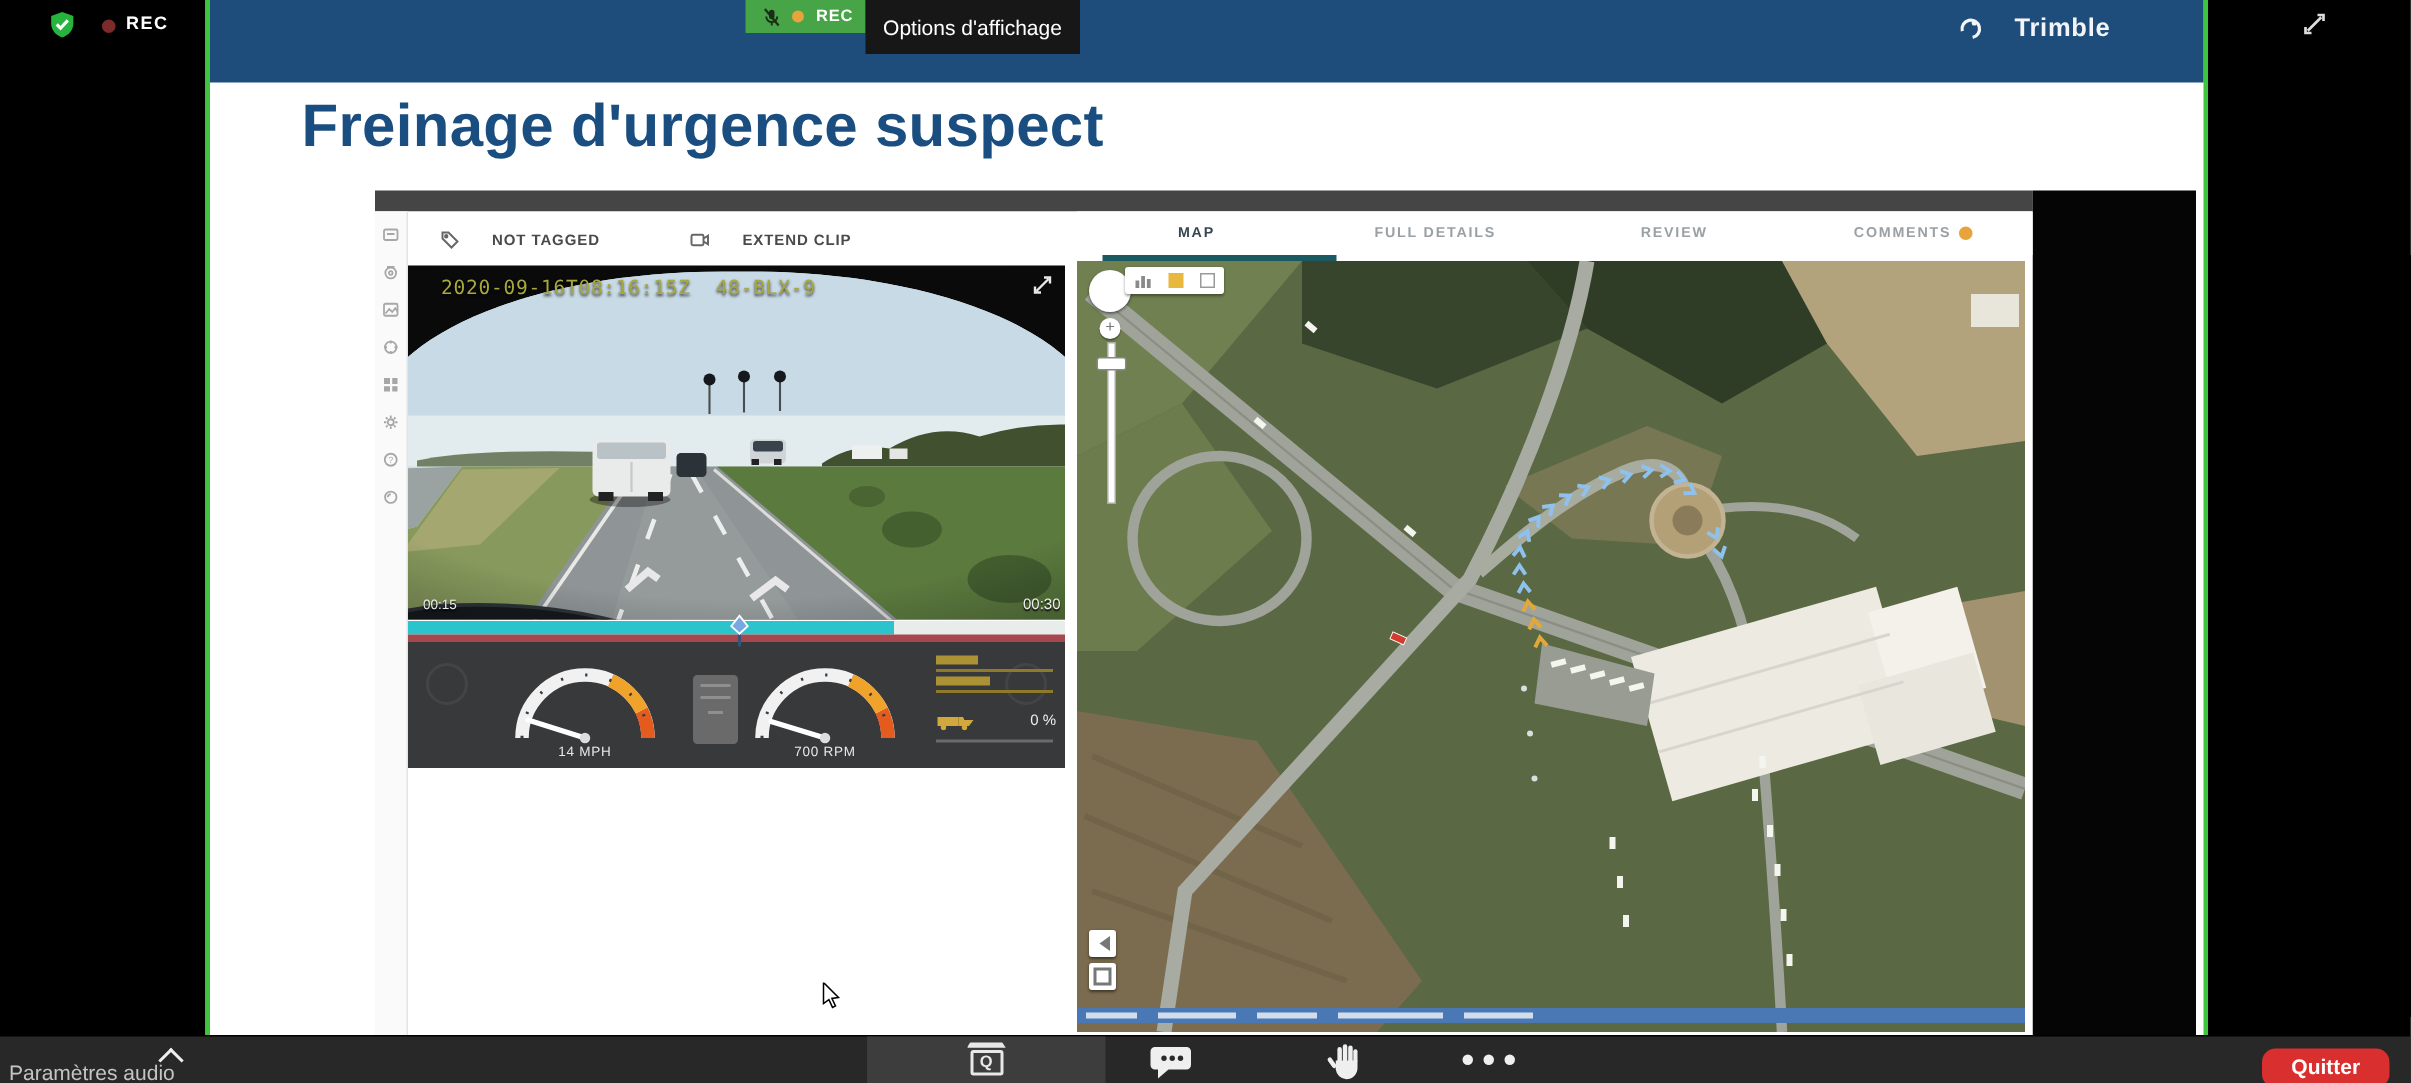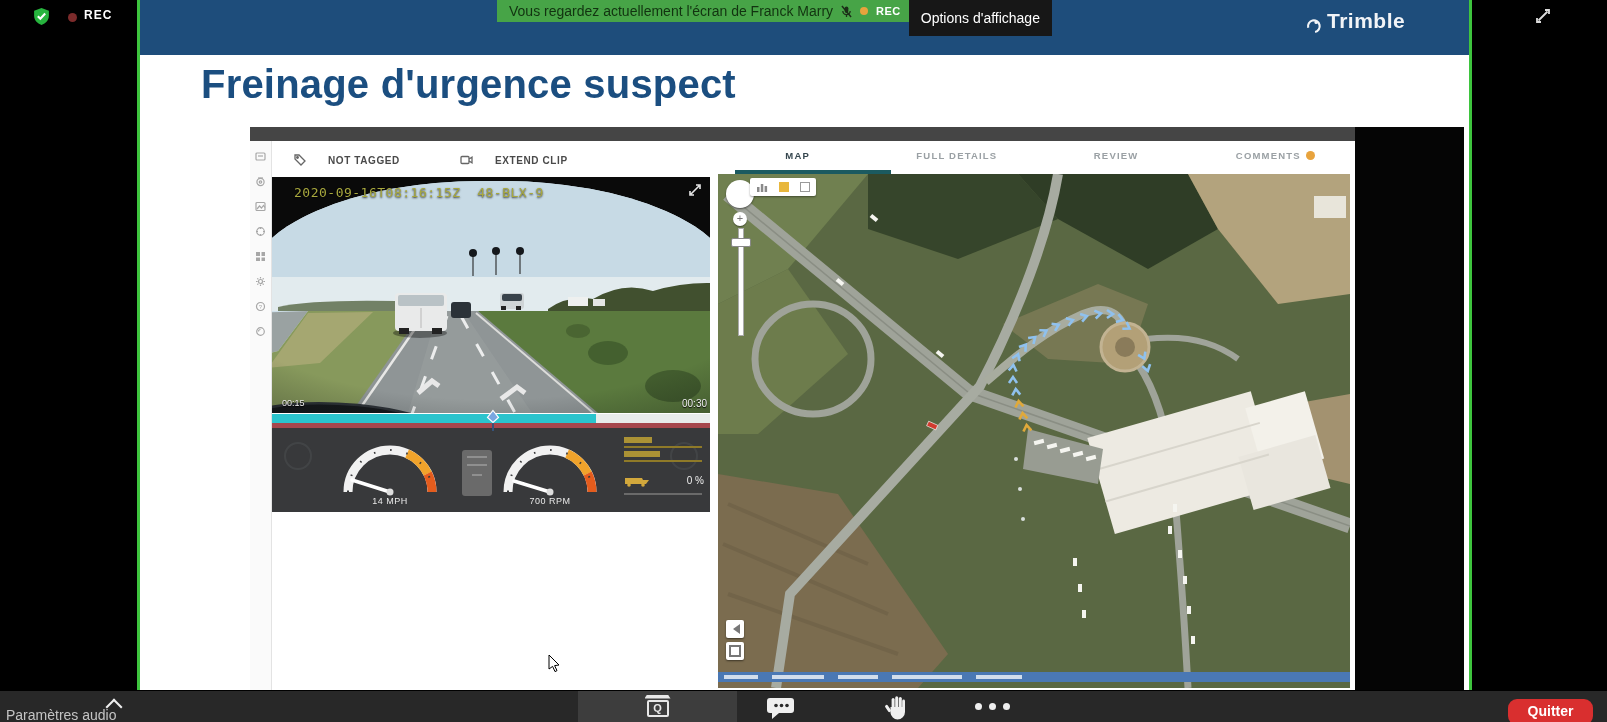--- a/index.html
+++ b/index.html
@@ -11,22 +11,22 @@
   
   .rec-dot{left:68px;top:13px;width:9px;height:9px;border-radius:50%;background:#7c2b2b;}
   .rec-label{left:84px;top:8px;color:#fff;font-size:12px;font-weight:bold;letter-spacing:1px;}
   .shield{left:32px;top:7px;}
   .expand-btn{left:1534px;top:7px;cursor:pointer;}
 
   
   .screen{left:137px;top:0;width:1329px;height:690px;background:#fff;
           border-left:3px solid #3ec43e;border-right:3px solid #3ec43e;}
   .deck-header{left:140px;top:0;width:1329px;height:55px;background:#1e4d7b;}
-  .trimble{left:1305px;top:9px;display:flex;align-items:flex-end;gap:5px;color:#f2f4f7;
-           font-size:21px;font-weight:bold;letter-spacing:.5px;}
+  .trimble{left:1305px;top:9px;display:flex;align-items:flex-start;gap:21px;color:#f2f4f7;
+           font-size:17px;font-weight:bold;letter-spacing:.5px;}
   .slide-title{left:164px;top:62px;font-size:40px;font-weight:bold;color:#1b4e80;letter-spacing:.2px;margin-left:37px;}
 
   
   .banner{left:497px;top:0;height:22px;display:flex;align-items:stretch;z-index:30;font-size:14px;}
   .banner-green{background:#47a447;color:#123310;display:flex;align-items:center;gap:8px;
                 padding:0 8px 0 12px;}
   .banner-rec{color:#fff;font-weight:bold;font-size:11px;letter-spacing:.5px;}
   .banner-dot{width:8px;height:8px;border-radius:50%;background:#e8a33d;}
   .banner-opts{background:#171717;color:#fff;display:flex;align-items:center;padding:18px 12px;
                font-size:14px;cursor:pointer;}
@@ -162,21 +162,20 @@
     <svg width="17" height="17" viewBox="0 0 16 16">
       <path d="M3,11 a5.5,5.5 0 1 1 6.5,4" stroke="#f2f4f7" stroke-width="2" fill="none"></path>
       <circle cx="10.5" cy="6" r="1.6" fill="#f2f4f7"></circle>
     </svg>
     <span>Trimble</span>
   </div>
   <div class="abs slide-title">Freinage d'urgence suspect</div>
 
   <div class="abs banner">
     <div class="banner-green">
-      <span>Vous regardez actuellement l'écran de Franck Marry</span>
       <svg width="11" height="13" viewBox="0 0 12 14">
         <rect x="4" y="1.5" width="4" height="7" rx="2" fill="#1c2e18"></rect>
         <path d="M2,6.5 a4,4 0 0 0 8,0 M6,10.5 v2.5" stroke="#1c2e18" stroke-width="1.4" fill="none"></path>
         <path d="M1,1 L11,13" stroke="#1c2e18" stroke-width="1.6"></path>
       </svg>
       <span class="banner-dot"></span>
       <span class="banner-rec">REC</span>
     </div>
     <div class="banner-opts">Options d'affichage</div>
   </div>

